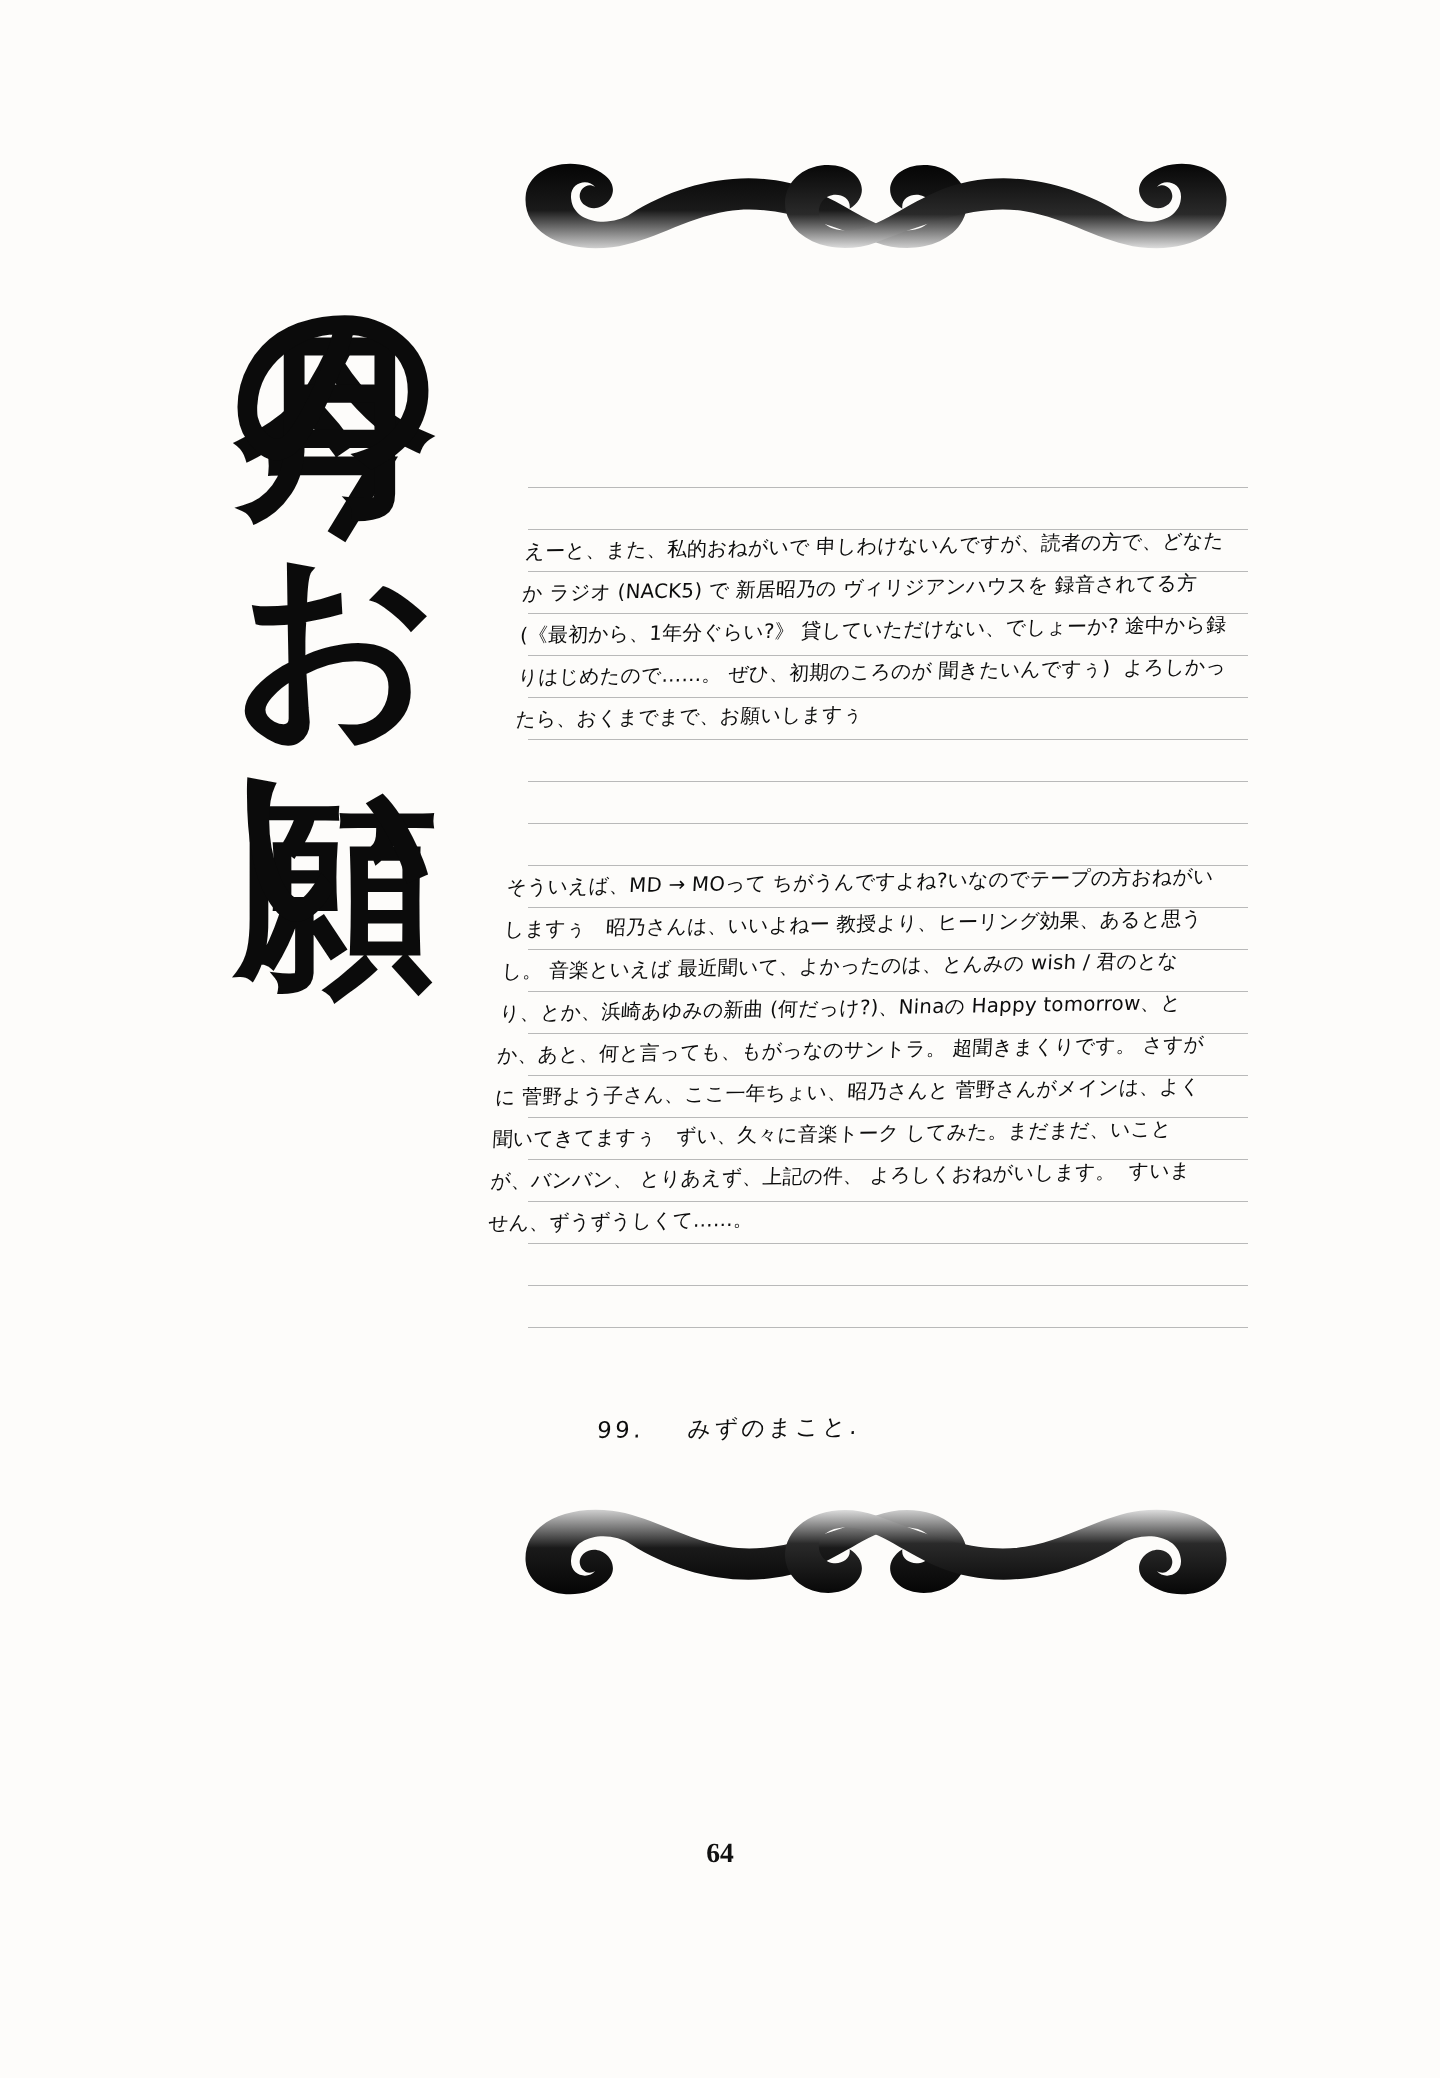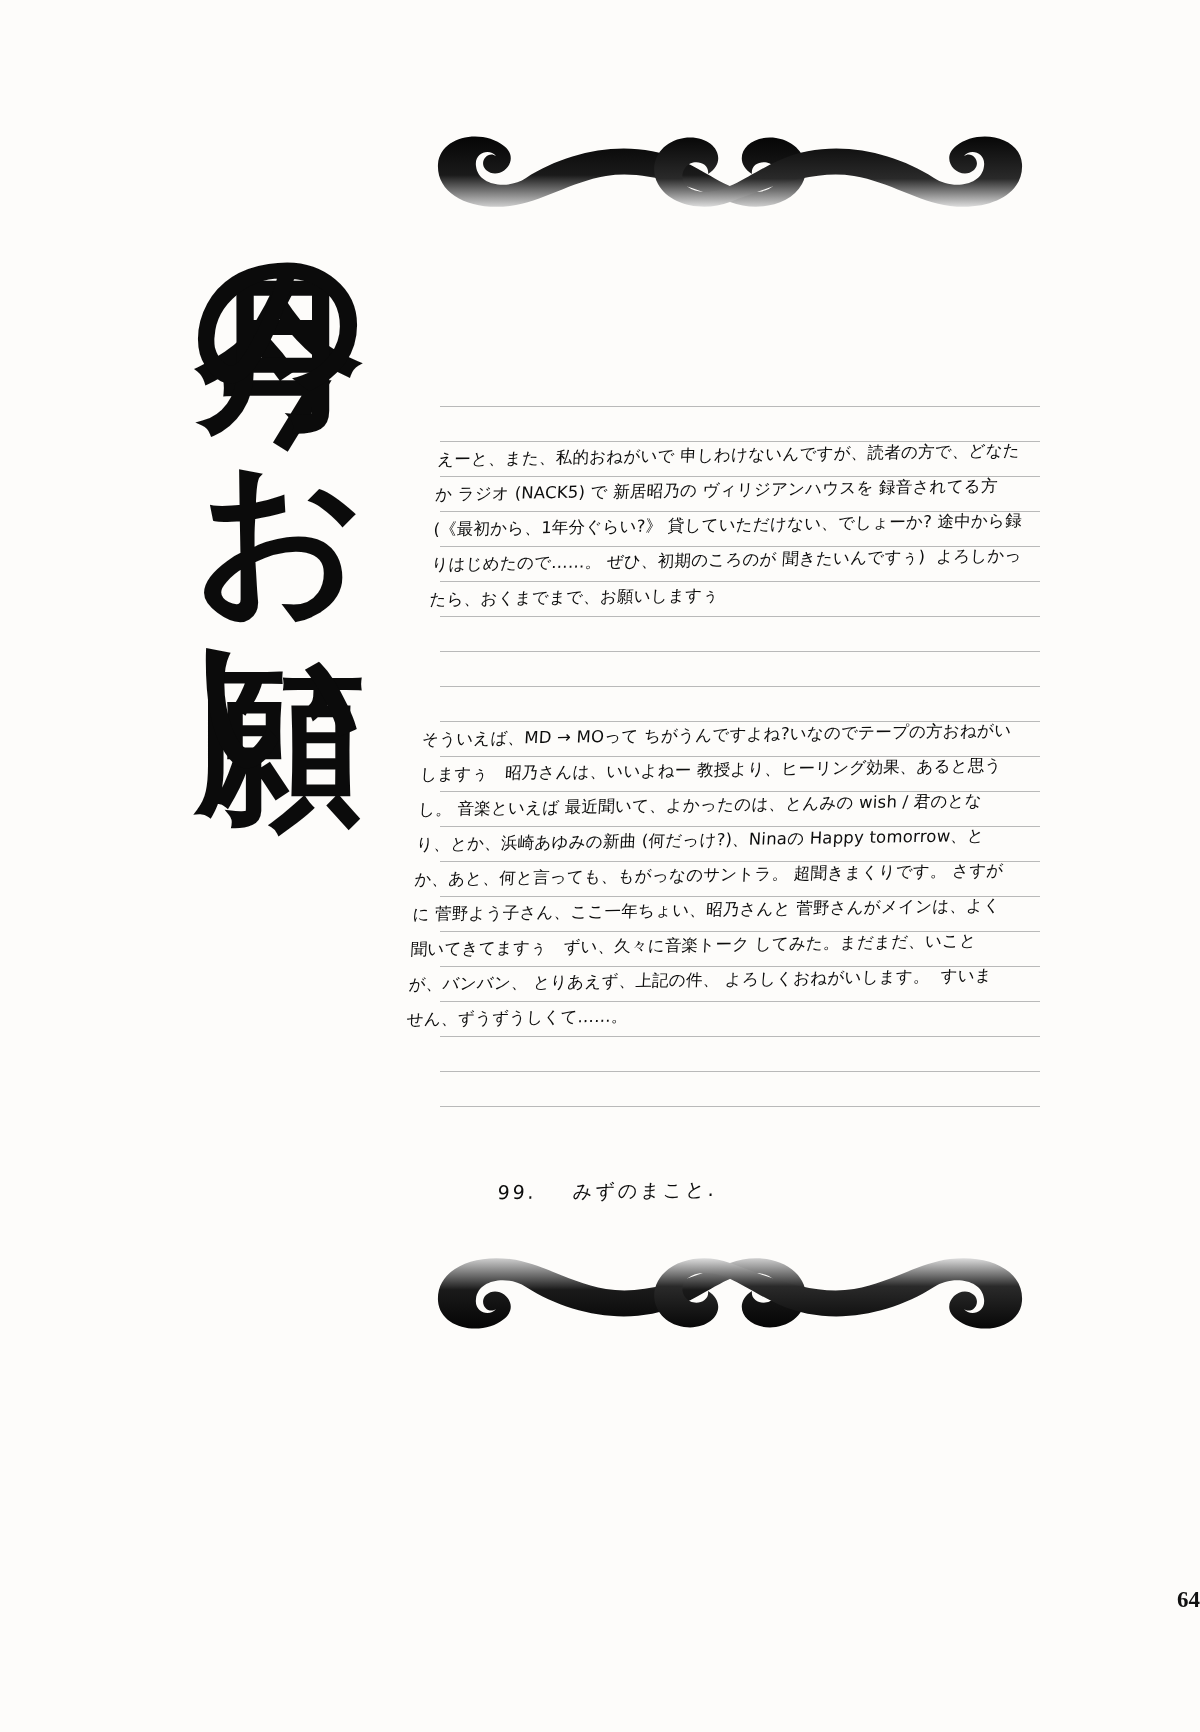--- a/index.html
+++ b/index.html
@@ -89,22 +89,22 @@
     font-size: 19px;
     letter-spacing: 3px;
     white-space: pre-wrap;
   }
 
   
   .folio {
     position: absolute;
     left: 0;
     right: 0;
-    top: 1587px;
-    text-align: right;
+    top: 1532px;
+    text-align: center;
     font-family: "Liberation Serif", serif;
     font-weight: 700;
     font-size: 23px;
     color: #111;
   }
 </style>
 </head>
 <body>
 
 <div class="page">

